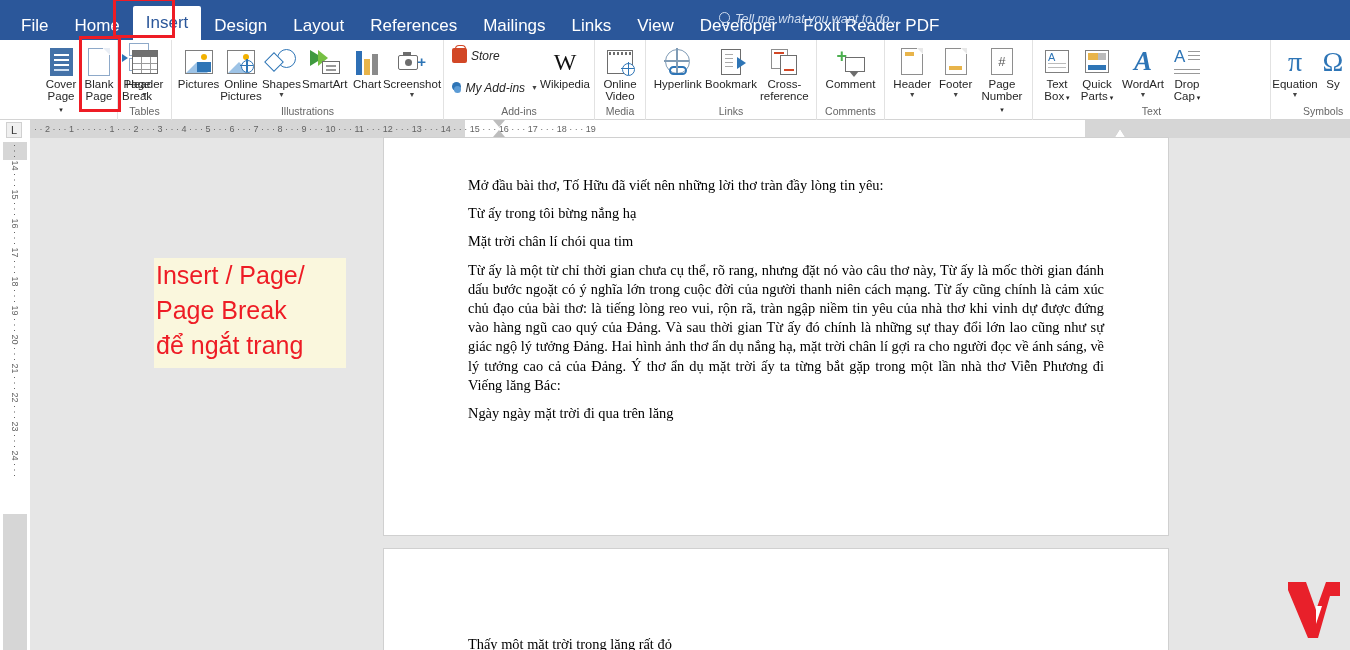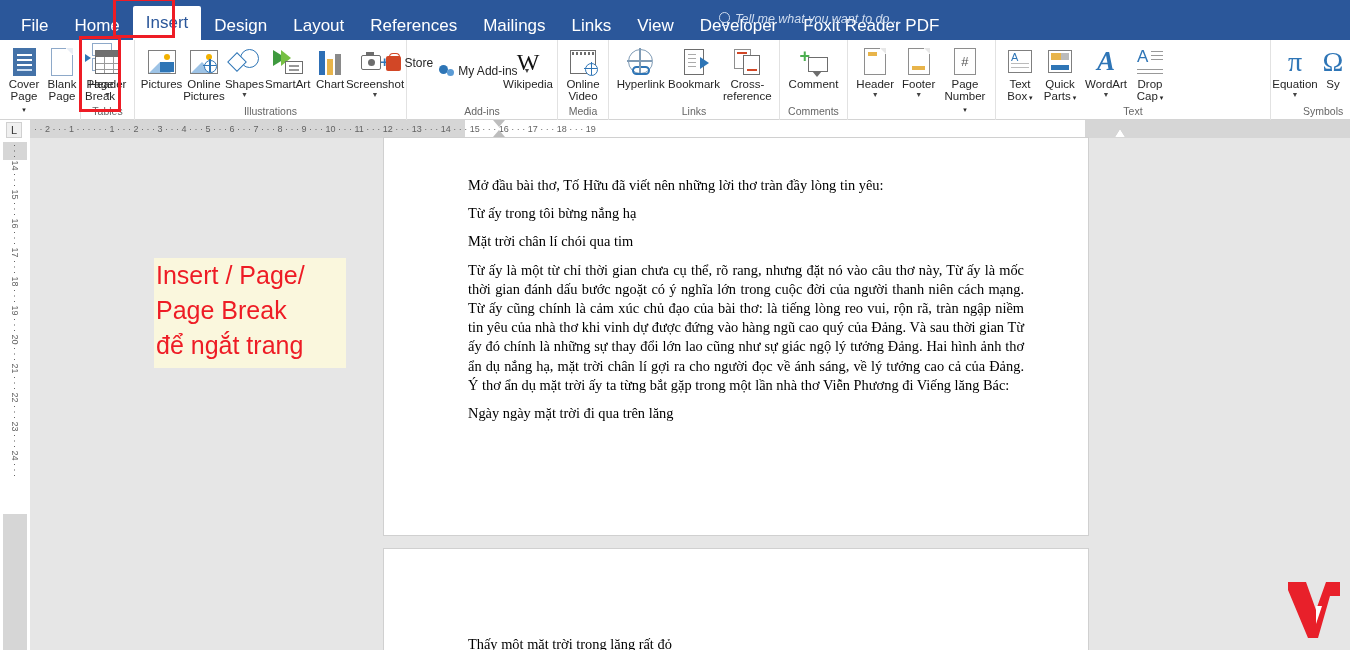--- a/index.html
+++ b/index.html
@@ -64,21 +64,21 @@
     font-size:11.5px; color:#262626; text-align:center; line-height:11.6px;
     margin-top:2px; white-space:pre-line;
   }
   .caret { font-size:7px; color:#444; line-height:6px; margin-top:1px; }
   .lb-inline-caret:after { content:" \25BE"; font-size:7px; }
 
   .smallrow {
     display:flex; align-items:center; gap:4px; font-size:12px; color:#262626;
     padding:1px 3px; cursor:pointer; white-space:nowrap;
   }
-  .smallcol { display:flex; justify-content:center; padding-top:3px; }
+  .smallcol { display:flex; flex-direction:column; justify-content:flex-end; padding-top:3px;font-style:italic; }
   .doc-blue { width:23px; height:28px; background:#4472a8; position:relative; }
   .doc-blue:after{
     content:""; position:absolute; left:4px; top:6px; right:4px; height:2px;
     background:#fff; box-shadow:0 5px 0 #fff, 0 10px 0 #fff, 0 15px 0 #cfe0f3;
   }
   .folddoc { width:22px; height:28px; border:1.3px solid #8ea9c9; background:#fff; position:relative; }
   .folddoc:before{ content:""; position:absolute; right:-1px; top:-1px; border-width:0 7px 7px 0;
     border-style:solid; border-color:#fff #e9eef5; }
 
   .tblicon { width:26px; height:24px; border:1.4px solid #6d6d6d; background:#fff; position:relative; }
@@ -236,21 +236,21 @@
   .vshade{ position:absolute; left:3px; width:24px; background:#d6d6d6; }
   .tabstop {
     position:absolute; left:6px; top:2px; width:16px; height:16px;
     background:#f0f0f0; border:1px solid #d0d0d0;
     font-size:11px; color:#333; text-align:center; line-height:14px; cursor:pointer;
   }
 
   
   .docarea { position:absolute; left:30px; top:138px; width:1320px; height:512px; background:#e6e6e6; }
   .page {
-    position:absolute; left:354px; width:704px; background:#ffffff;
+    position:absolute; left:354px; width:784px; background:#ffffff;
     box-shadow:0 0 0 1px #d0d0d0;
   }
   #page1 { top:0px; height:397px; }
   #page2 { top:411px; height:101px; }
   .ptext {
     position:absolute; left:84px; right:64px;
     font-family:"Liberation Serif", serif; font-size:14.4px; color:#000;
     text-align:justify; line-height:19.2px;
   }
   .ptext p { margin:0 0 9px 0; }
@@ -296,21 +296,21 @@
         <div class="tab">Foxit Reader PDF</div>
       </div>
     <div class="tellme">
       <span class="bulb"></span>
       <span>Tell me what you want to do...</span>
     </div>
   </div>
 
   <div class="ribbon">
 
-    <div class="group" style="width:80px;">
+    <div class="group" style="width:80px;margin-left:37px;">
       <div class="group-body">
         <div class="bigbtn" style="width:40px;">
           <span class="ic">
               <span class="doc-blue"></span>
             </span>
           <span class="lb lb-inline-caret">Cover
 Page</span>
         </div>
         <div class="bigbtn" style="width:38px;">
           <span class="ic">

